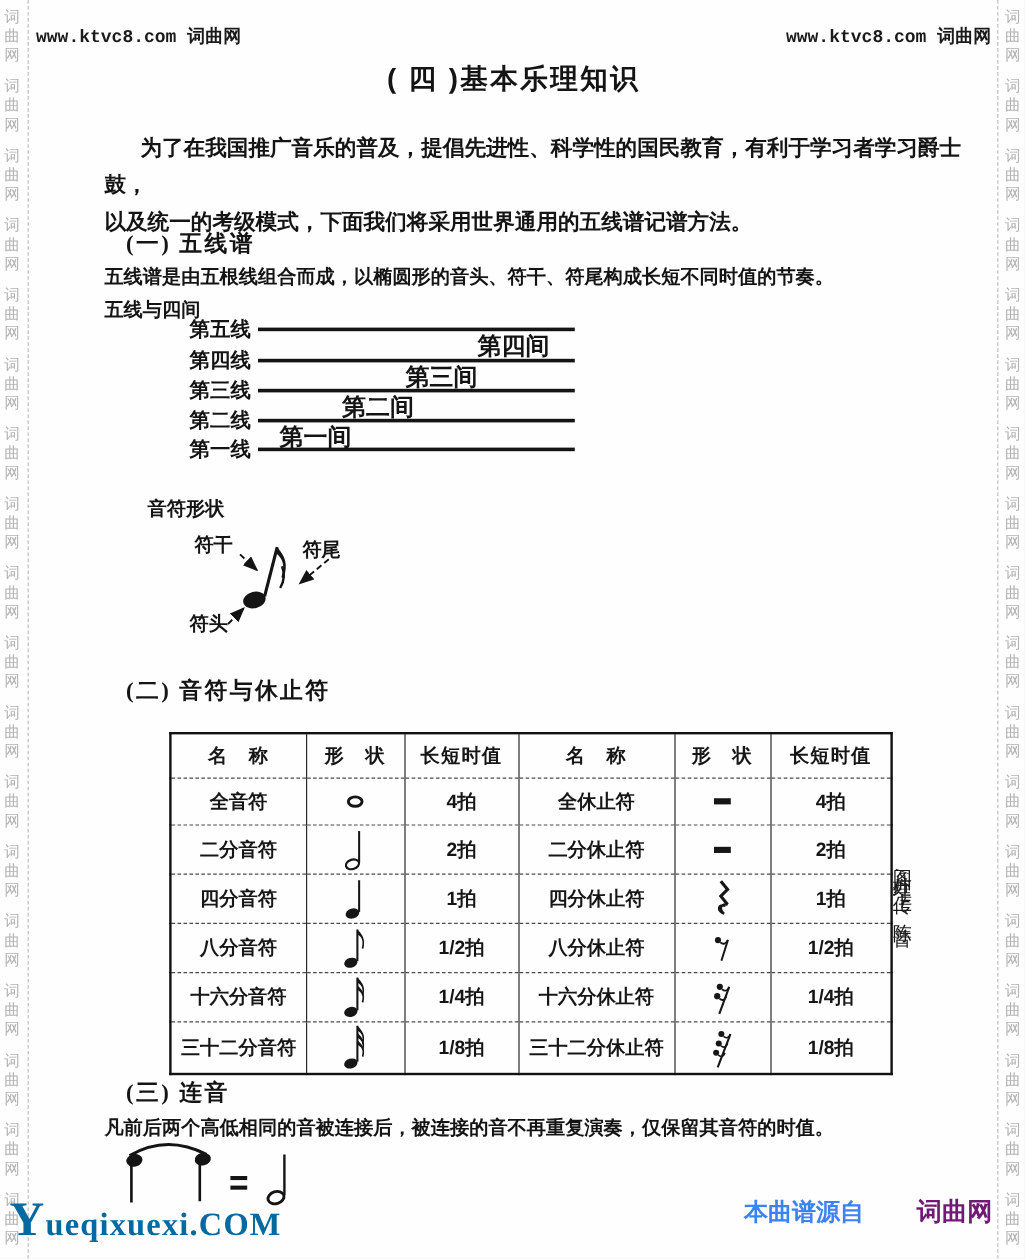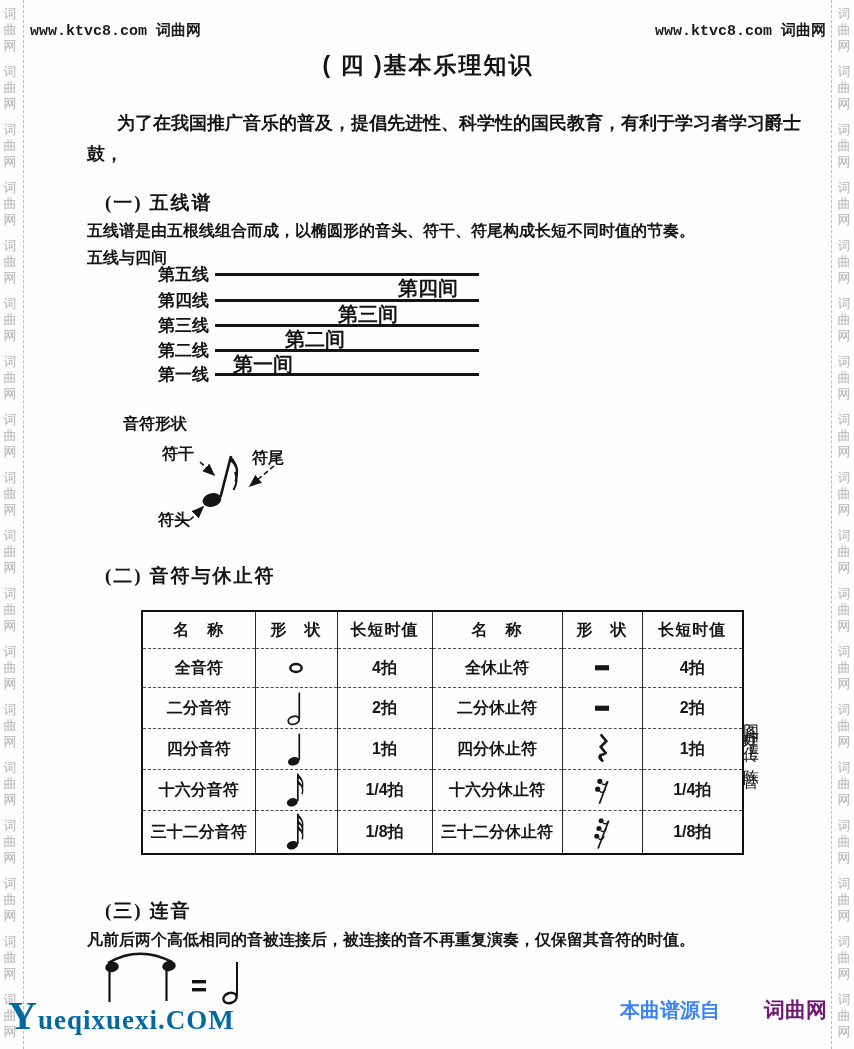--- a/index.html
+++ b/index.html
@@ -254,20 +254,21 @@
   <div class="margin-rule left"></div>
   <div class="margin-rule right"></div>
 
   <div class="hdr l">www.ktvc8.com 词曲网</div>
   <div class="hdr r">www.ktvc8.com 词曲网</div>
 
   <div class="page-title">( 四 )基本乐理知识</div>
 
   <div class="intro">
     <div class="ind">为了在我国推广音乐的普及，提倡先进性、科学性的国民教育，有利于学习者学习爵士鼓，</div>
+    <div>以及统一的考级模式，下面我们将采用世界通用的五线谱记谱方法。</div>
   </div>
 
   <div class="sec-h" style="left:105px;top:190px;">(一) 五线谱</div>
   <div class="body-line" style="left:87px;top:221px;">五线谱是由五根线组合而成，以椭圆形的音头、符干、符尾构成长短不同时值的节奏。</div>
   <div class="body-line" style="left:87px;top:248px;">五线与四间</div>
 
   <div id="staff">
     <div class="staff-label" style="top:1px;">第五线</div>
     <div class="staff-label" style="top:27px;">第四线</div>
     <div class="staff-label" style="top:52px;">第三线</div>
@@ -360,20 +361,36 @@
       <td>四分休止符</td>
       <td><span class="glyph"><svg width="28" height="38" viewBox="0 0 30 44">
                 <g fill="none" stroke="#161616">
                   <path d="M13.5 5 L20 13 L13.5 19.5 L20 27.5" stroke-width="3"></path>
                   <path d="M20 27.5 C12.5 26.5 12 32 16.5 36.5 C9.5 33 10.5 26.5 18 28.8" stroke-width="2.2"></path>
                 </g>
               </svg></span></td>
       <td>1拍</td>
     </tr>
     <tr>
+      <td>八分音符</td>
+      <td><span class="glyph"><svg width="28" height="40" viewBox="0 0 30 44">
+                <ellipse cx="11" cy="35.5" rx="6.2" ry="4.5" fill="#161616" transform="rotate(-16 11 35.5)"></ellipse>
+                <line x1="17" y1="34" x2="17" y2="5" stroke="#161616" stroke-width="1.9"></line>
+                <path d="M17 5 C22 10 24.5 14 22.5 23 L21 22.3 C23 14.8 20.5 11.5 17 9.5 Z" fill="#161616"></path>
+              </svg></span></td>
+      <td>1/2拍</td>
+      <td>八分休止符</td>
+      <td><span class="glyph"><svg width="28" height="36" viewBox="0 0 30 44">
+                <circle cx="10.5" cy="14" r="3.1" fill="#161616"></circle>
+                <path d="M12.8 16.3 C15.8 18.8 18.6 17.8 20.6 13.8" stroke="#161616" stroke-width="1.8" fill="none"></path>
+                <line x1="20.6" y1="13.8" x2="14" y2="35" stroke="#161616" stroke-width="2"></line>
+              </svg></span></td>
+      <td>1/2拍</td>
+    </tr>
+    <tr>
       <td>十六分音符</td>
       <td><span class="glyph"><svg width="28" height="40" viewBox="0 0 30 44">
                 <ellipse cx="11" cy="35.5" rx="6.2" ry="4.5" fill="#161616" transform="rotate(-16 11 35.5)"></ellipse>
                 <line x1="17" y1="34" x2="17" y2="4" stroke="#161616" stroke-width="1.9"></line>
                 <path d="M17 4 C22 9 24.5 13 22.5 21 L21 20.3 C23 13.8 20.5 10.5 17 8.5 Z" fill="#161616"></path>
                 <path d="M17 11 C22 16 24.5 19 22.5 27 L21 26.3 C23 20 20.5 17.5 17 15.5 Z" fill="#161616"></path>
               </svg></span></td>
       <td>1/4拍</td>
       <td>十六分休止符</td>
       <td><span class="glyph"><svg width="28" height="38" viewBox="0 0 30 44">

